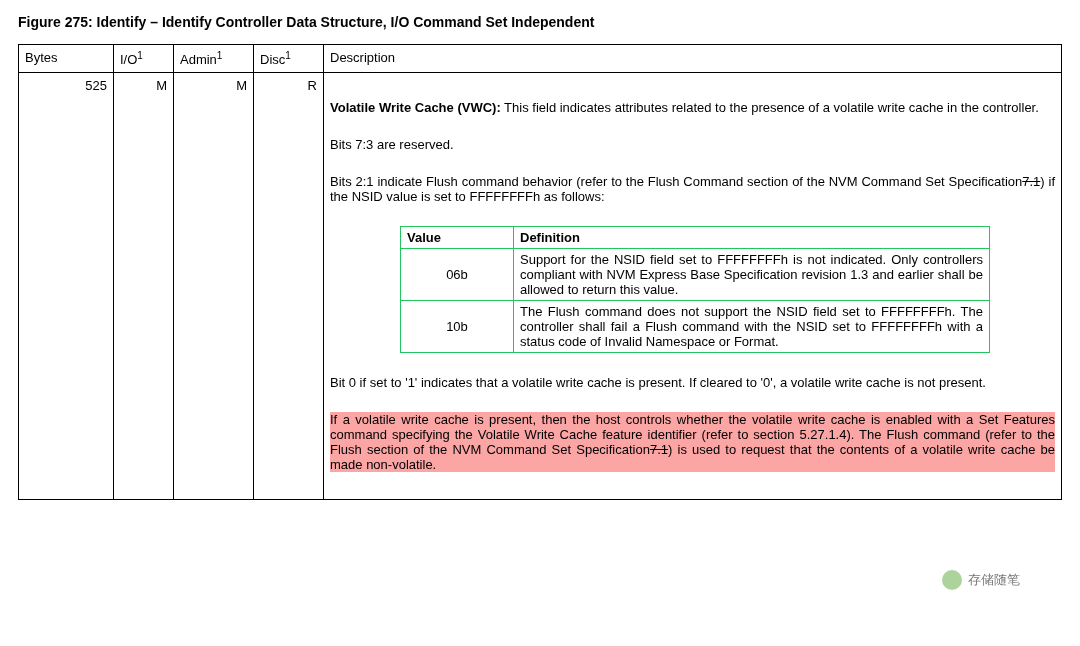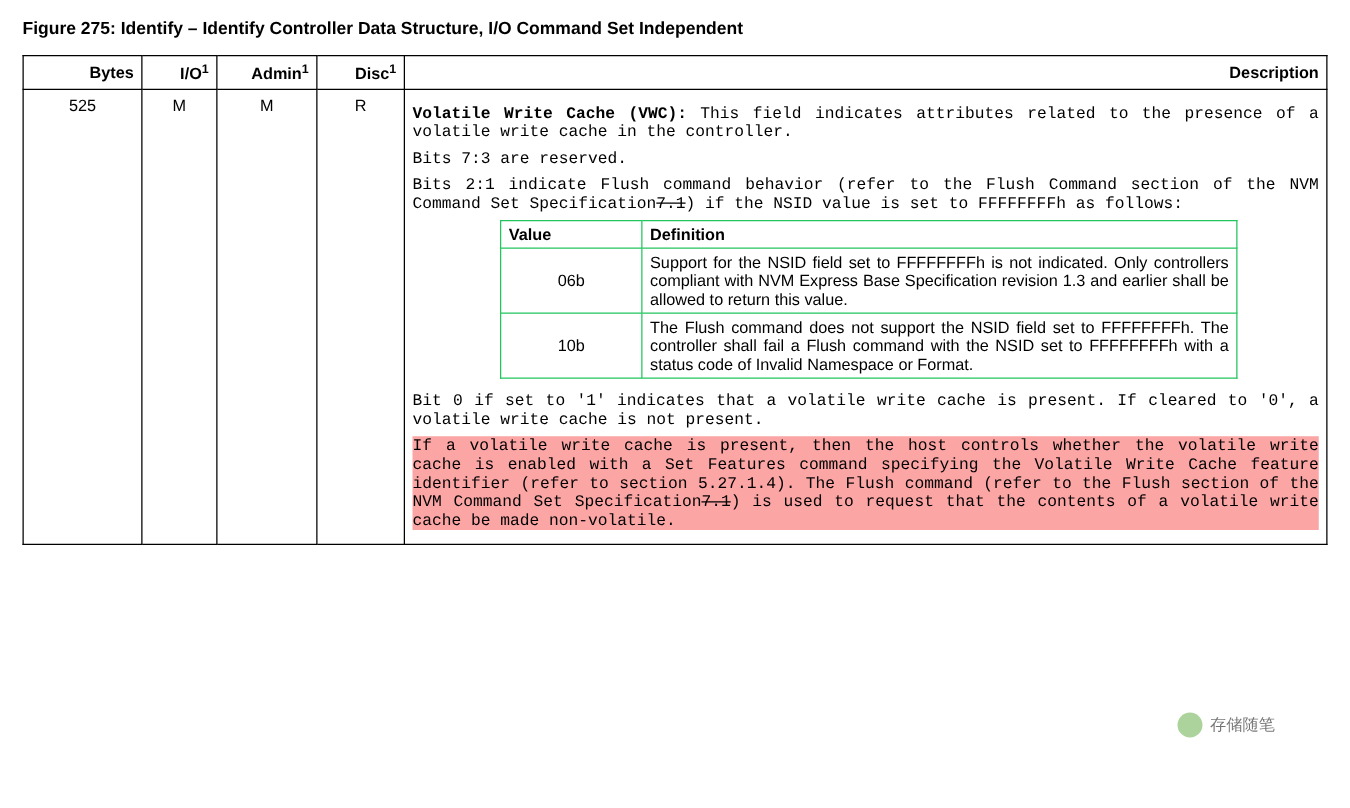--- a/index.html
+++ b/index.html
@@ -1,23 +1,23 @@
 <!DOCTYPE html>
 <html><head>
   <meta charset="utf-8">
   <style>
     body { font-family: Arial, Helvetica, sans-serif; font-size: 13px; color: #000; margin: 0; padding: 10px 18px; background: #fff; width: 1080px; box-sizing: border-box; }
     .title { font-weight: bold; text-align: left; font-size: 14px; margin: 4px 0 14px; }
     table.outer { border-collapse: collapse; width: 100%; table-layout: fixed; }
     table.outer th, table.outer td { border: 1px solid #000; padding: 5px 6px; vertical-align: top; }
-    table.outer th { font-weight: bold; text-align: right; background: #fff; }
+    table.outer th { font-weight: normal; text-align: left; background: #fff; }
     col.c1 { width: 95px; } col.c2 { width: 60px; } col.c3 { width: 80px; } col.c4 { width: 70px; }
-    td.center { text-align: center; vertical-align: middle; }
+    td.center { text-align: right; vertical-align: middle; }
     .bold { font-weight: bold; }
-    p { margin: 6px 0; font-family: Liberation Mono, monospace; }
+    p { margin: 22px 0; }
     .desc p { text-align: justify; }
     .highlight { background: #fca5a5; }
     sup { font-size: 10px; }
     .strike { text-decoration: line-through; }
     table.inner { border-collapse: collapse; margin: 6px 0 10px 70px; width: 590px; }
     table.inner th, table.inner td { border: 1px solid #22c55e; padding: 3px 6px; }
     table.inner th { font-weight: bold; text-align: left; }
     table.inner td.v { text-align: center; vertical-align: middle; width: 100px; }
     .watermark { position: absolute; right: 60px; top: 570px; opacity: 0.55; font-size: 13px; display: flex; align-items: center; gap: 6px; pointer-events: none; padding-left: 20px; }
     .wm-circle { width: 20px; height: 20px; border-radius: 50%; background: #6ab04c; }

